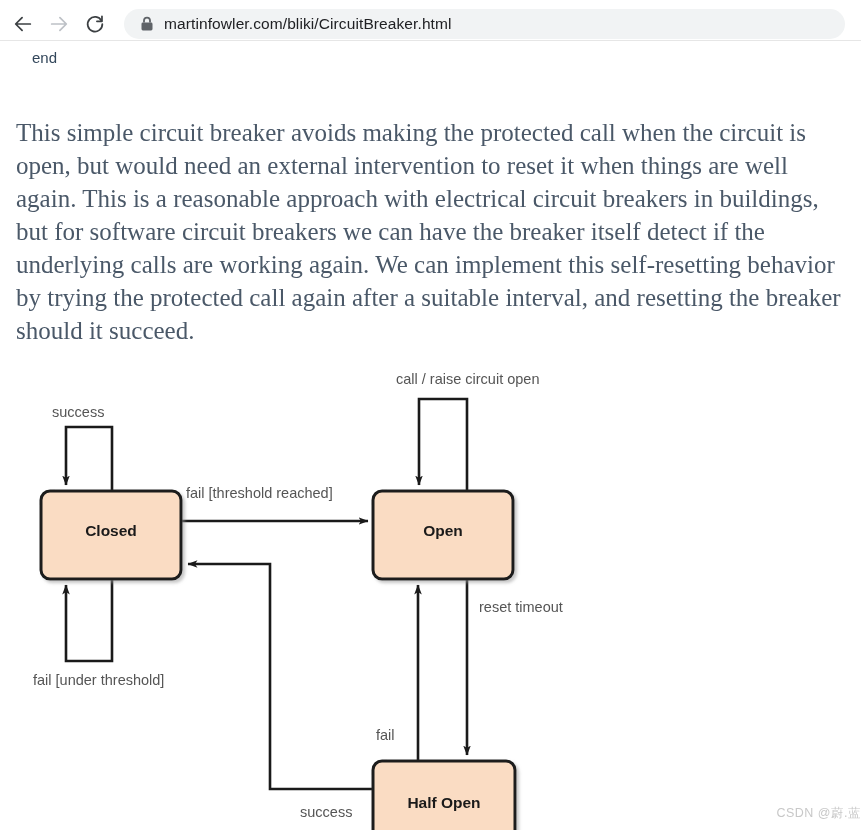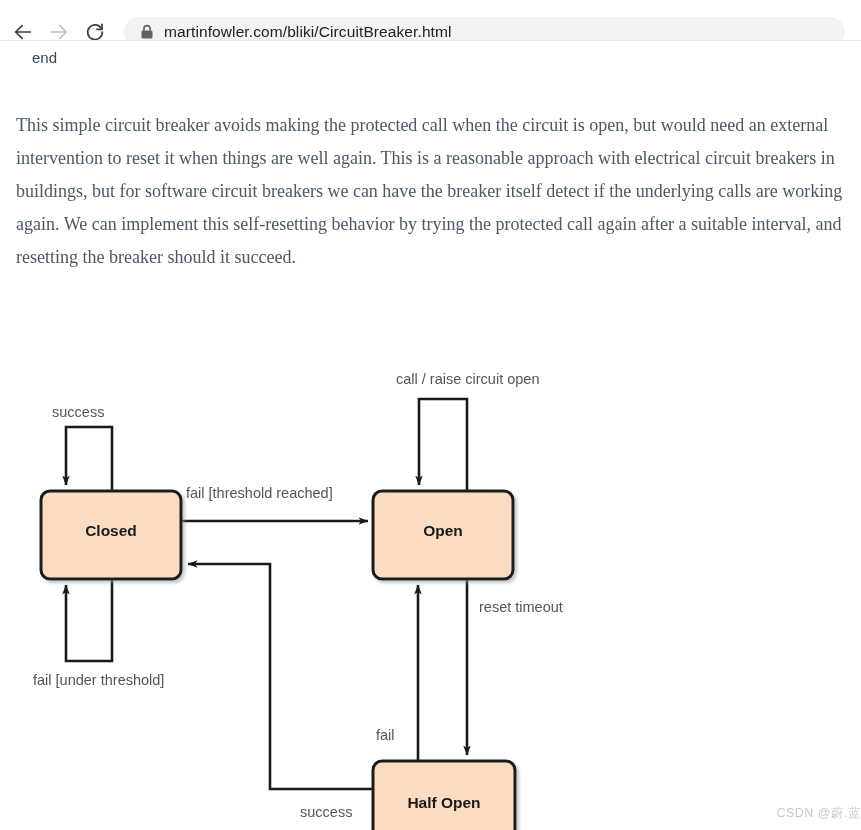--- a/index.html
+++ b/index.html
@@ -11,21 +11,21 @@
     width: 861px;
     height: 830px;
     position: relative;
     overflow: hidden;
     font-family: "Liberation Sans", sans-serif;
   }
 
   
   #browser-bar {
     position: absolute;
-    left: 0; top: 12px;
+    left: 0; top: 4px;
     width: 861px; height: 40px;
     background: #ffffff;
     display: flex;
     align-items: center;
   }
   #browser-bar .nav-btn {
     width: 30px; height: 30px;
     margin-left: 6px;
     display: flex; align-items: center; justify-content: center;
     border-radius: 50%;
@@ -78,21 +78,21 @@
     font-family: "Liberation Sans", sans-serif;
     font-size: 15px;
     color: #33475b;
   }
 
   #paragraph {
     position: absolute;
     left: 16px; top: 50px;
     width: 828px;
     font-family: "Liberation Serif", serif;
-    font-size: 18px;
+    font-size: 25px;
     line-height: 33px;
     color: #4a5868;
     text-align: left;
   }
 
   
   #diagram {
     position: absolute;
     left: 0; top: 270px;
     width: 861px;

